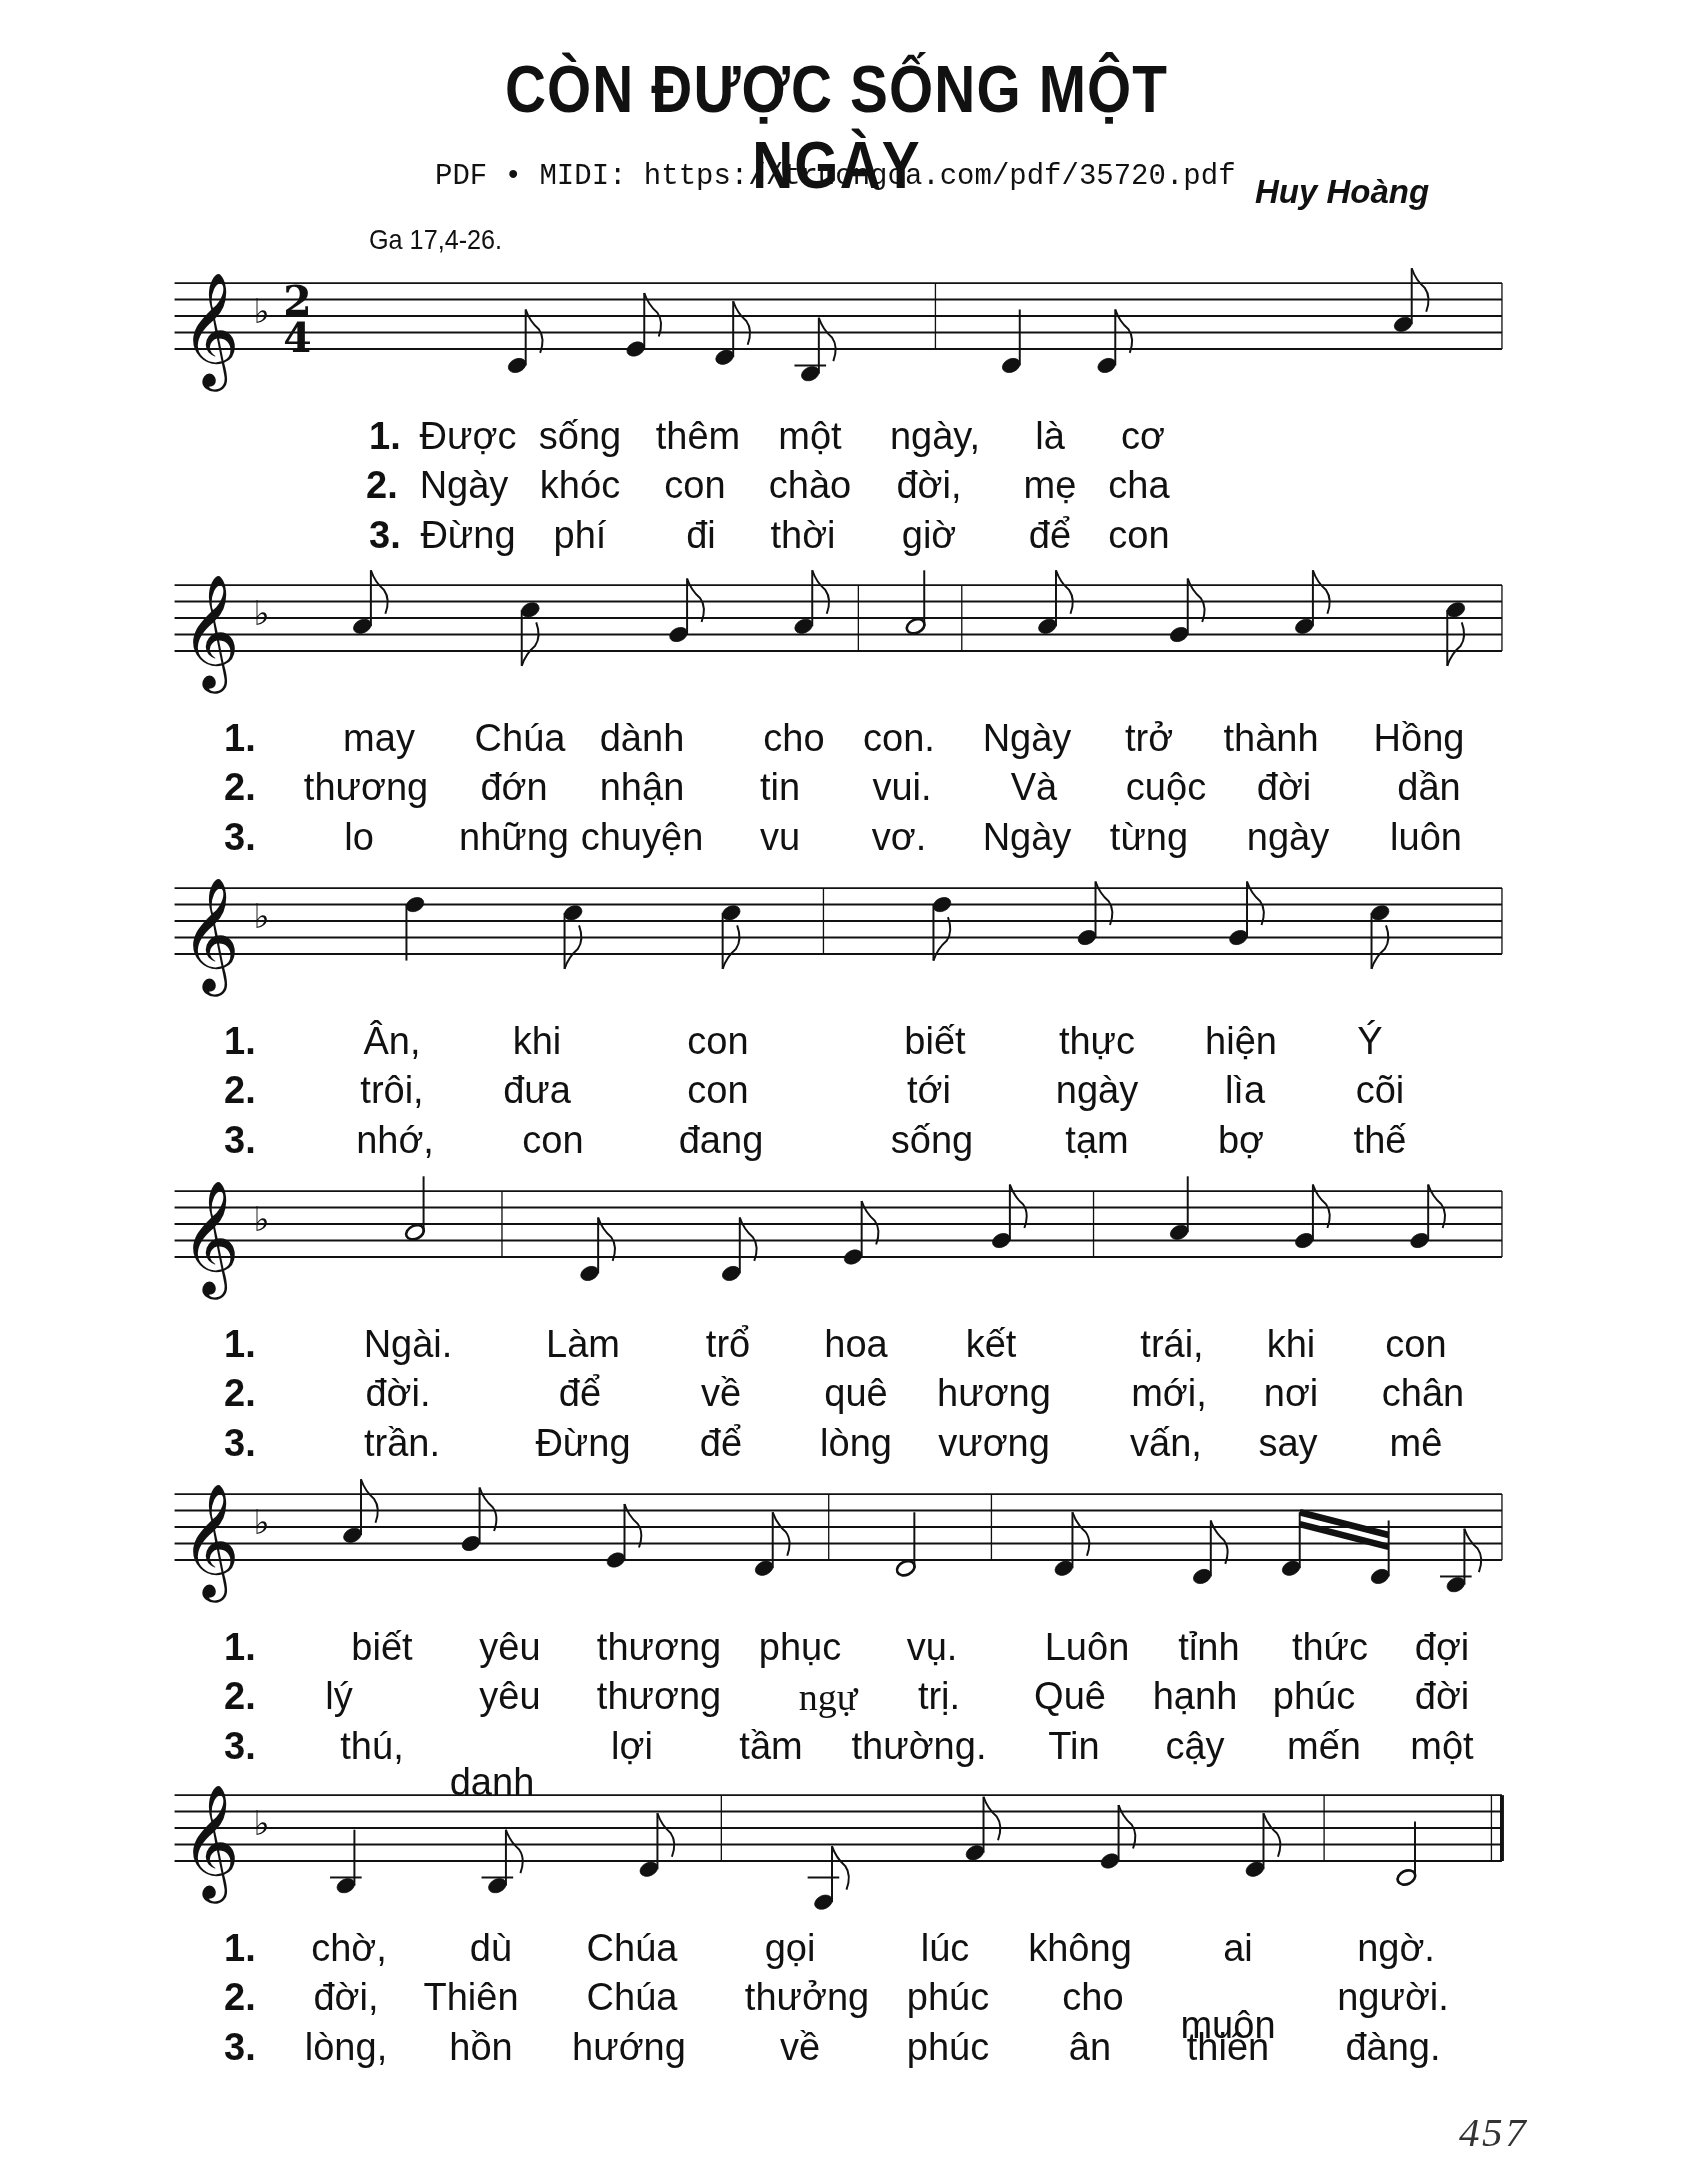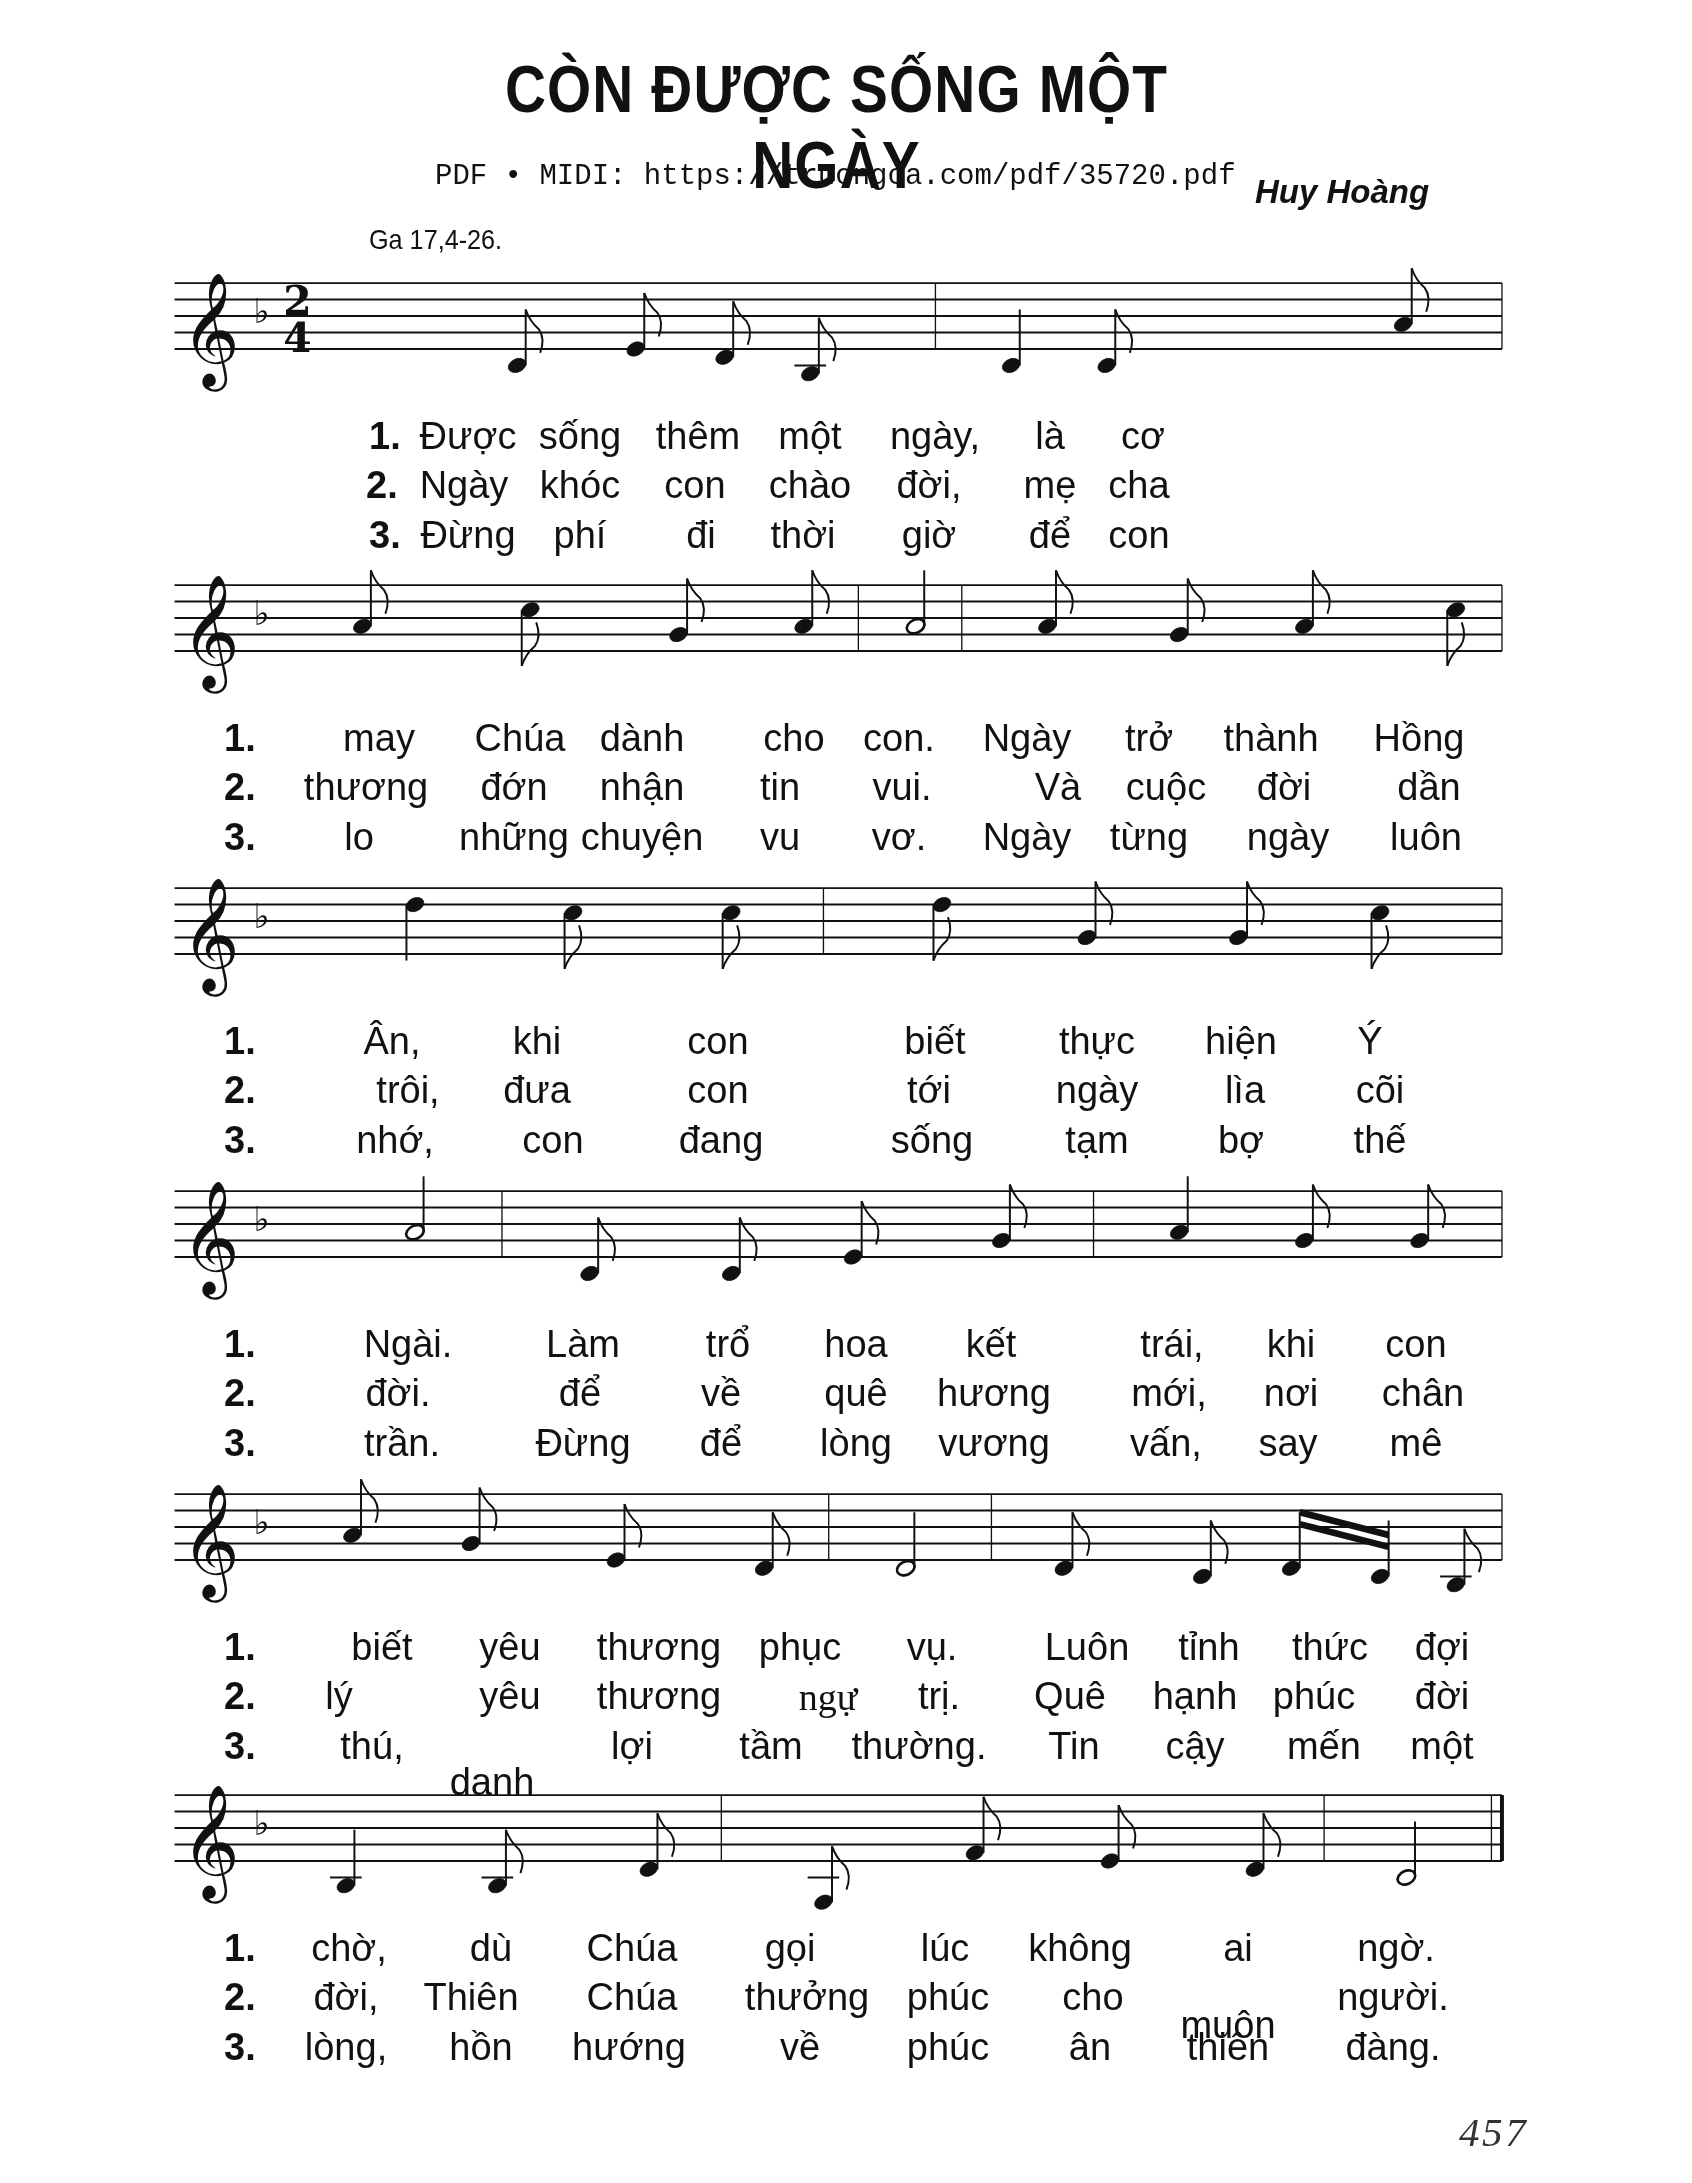--- a/index.html
+++ b/index.html
@@ -173,21 +173,21 @@
         <span class="syl" style="left: 1271px;">thành</span>
         <span class="syl" style="left: 1419px;">Hồng</span>
       </div>
       <div class="lyric-row" style="top: 181px; left: 0px; width: 1693px;">
         <span class="lyric-num" style="left: 224px;">2.</span>
         <span class="syl" style="left: 366px;">thương</span>
         <span class="syl" style="left: 514px;">đớn</span>
         <span class="syl" style="left: 642px;">nhận</span>
         <span class="syl" style="left: 780px;">tin</span>
         <span class="syl" style="left: 902px;">vui.</span>
-        <span class="syl" style="left: 1034px; margin-left: 24px;">Và</span>
+        <span class="syl" style="left: 1034px;">Và</span>
         <span class="syl" style="left: 1166px;">cuộc</span>
         <span class="syl" style="left: 1284px;">đời</span>
         <span class="syl" style="left: 1429px;">dần</span>
       </div>
       <div class="lyric-row" style="top: 231px; left: 0px; width: 1693px;">
         <span class="lyric-num" style="left: 224px;">3.</span>
         <span class="syl" style="left: 359px;">lo</span>
         <span class="syl" style="left: 514px;">những</span>
         <span class="syl" style="left: 642px;">chuyện</span>
         <span class="syl" style="left: 780px;">vu</span>
@@ -249,21 +249,21 @@
         <span class="syl" style="left: 392px;">Ân,</span>
         <span class="syl" style="left: 537px;">khi</span>
         <span class="syl" style="left: 718px;">con</span>
         <span class="syl" style="left: 935px;">biết</span>
         <span class="syl" style="left: 1097px;">thực</span>
         <span class="syl" style="left: 1241px;">hiện</span>
         <span class="syl" style="left: 1370px;">Ý</span>
       </div>
       <div class="lyric-row" style="top: 181px; left: 0px; width: 1693px;">
         <span class="lyric-num" style="left: 224px;">2.</span>
-        <span class="syl" style="left: 392px; margin-left: 16px;">trôi,</span>
+        <span class="syl" style="left: 392px;">trôi,</span>
         <span class="syl" style="left: 537px;">đưa</span>
         <span class="syl" style="left: 718px;">con</span>
         <span class="syl" style="left: 929px;">tới</span>
         <span class="syl" style="left: 1097px;">ngày</span>
         <span class="syl" style="left: 1245px;">lìa</span>
         <span class="syl" style="left: 1380px;">cõi</span>
       </div>
       <div class="lyric-row" style="top: 231px; left: 0px; width: 1693px;">
         <span class="lyric-num" style="left: 224px;">3.</span>
         <span class="syl" style="left: 395px;">nhớ,</span>

